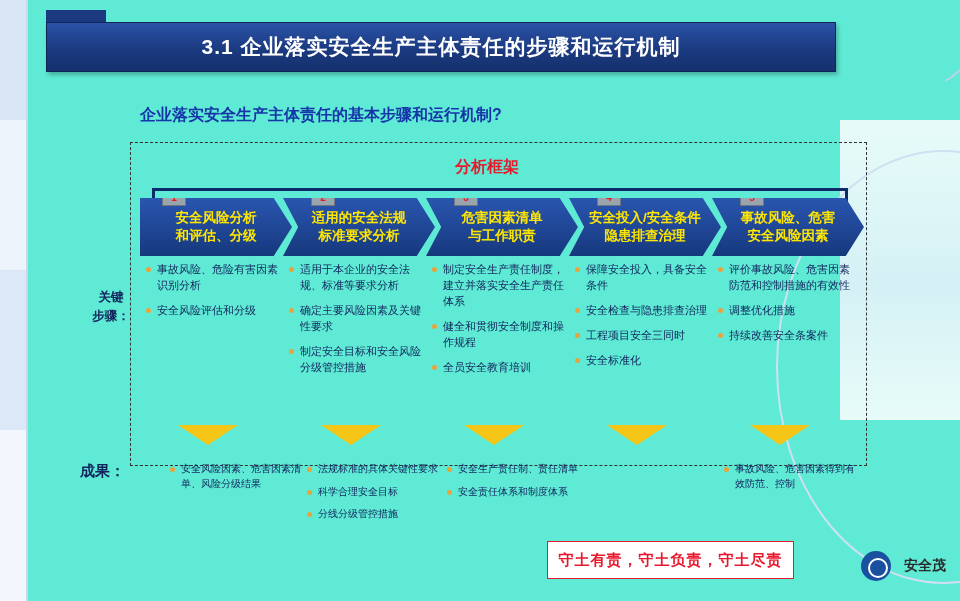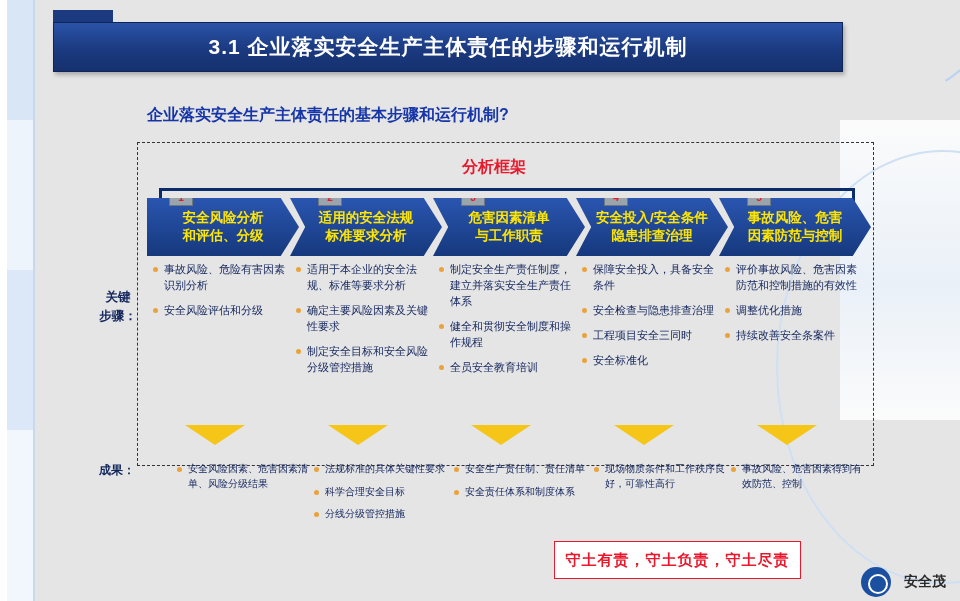--- a/index.html
+++ b/index.html
@@ -1,21 +1,21 @@
 <!DOCTYPE html>
 <html><head>
 <meta charset="utf-8">
 <style>
   html,body{margin:0;padding:0;}
   body{
     width:960px;height:601px;overflow:hidden;
     font-family:"Liberation Sans","DejaVu Sans",sans-serif;
     background:#ffffff;position:relative;
   }
-  .slide{position:absolute;inset:0;background:#e5e5e5;overflow:hidden;margin-left:7px;}
+  .slide{position:absolute;inset:0;background:#5eead4;overflow:hidden;}
 
   
   .left-stripes{position:absolute;left:0;top:0;width:26px;height:601px;}
   .left-stripes i{position:absolute;left:0;width:26px;display:block;}
   .st1{top:0;height:120px;background:#d9e6f5;}
   .st2{top:120px;height:150px;background:#eef4fb;}
   .st3{top:270px;height:160px;background:#dce8f7;}
   .st4{top:430px;height:171px;background:#f2f7fd;}
   .left-line{position:absolute;left:26px;top:0;width:2px;height:601px;background:#c8d9ee;}
 
@@ -94,21 +94,21 @@
     content:"";position:absolute;left:2px;top:5px;width:5px;height:5px;border-radius:50%;
     background:#e8a33d;
   }
 
   
   .key-label{
     position:absolute;left:88px;top:288px;width:46px;
     font-size:12.5px;color:#12245c;font-weight:bold;line-height:1.5;text-align:center;
   }
   .result-label{
-    position:absolute;left:92px;top:462px;font-size:12px;color:#12245c;font-weight:bold;
+    position:absolute;left:80px;top:462px;font-size:15px;color:#12245c;font-weight:bold;
   }
 
   
   .arrows{position:absolute;left:140px;top:425px;width:720px;height:24px;}
   .darrow{position:absolute;top:0;width:60px;height:20px;background:#f5c518;
     clip-path:polygon(0 0, 100% 0, 50% 100%);}
 
   
   .outcomes{position:absolute;left:140px;top:462px;width:740px;height:120px;}
   .ocol{position:absolute;top:0;width:140px;}
@@ -122,21 +122,21 @@
   }
 
   
   .slogan{
     position:absolute;left:547px;top:541px;width:245px;height:36px;
     border:1.5px solid #e8192c;display:flex;align-items:center;justify-content:center;
     background:#fff;color:#e8192c;font-size:15px;font-weight:bold;letter-spacing:1px;
   }
 
   
-  .wm{position:absolute;right:14px;bottom:4px;display:flex;align-items:center;gap:13px;}
+  .wm{position:absolute;right:14px;bottom:20px;display:flex;align-items:center;gap:13px;}
   .wm-logo{width:30px;height:30px;border-radius:50%;background:#1b4fa0;position:relative;}
   .wm-logo:after{content:"";position:absolute;left:7px;top:7px;width:16px;height:16px;border:2px solid #fff;border-radius:50%;}
   .wm-text{font-size:14px;color:#2a2a2a;font-weight:bold;}
 </style>
 </head>
 <body>
 
 <div class="slide">
 
   <div class="left-stripes">
@@ -189,21 +189,21 @@
       <span class="l">与工作职责</span>
     </div>
     <div class="chev" style="left:429px">
       <div class="num" style="left:28px">4</div>
       <span class="l">安全投入/安全条件</span>
       <span class="l">隐患排查治理</span>
     </div>
     <div class="chev" style="left:572px">
       <div class="num" style="left:28px">5</div>
       <span class="l">事故风险、危害</span>
-      <span class="l">因素防范与控制</span>
+      <span class="l">安全风险因素</span>
     </div>
   </div>
 
   <div class="cols">
     <div class="col" style="left:4px">
       <div class="bullet">事故风险、危险有害因素识别分析</div>
       <div class="bullet">安全风险评估和分级</div>
     </div>
     <div class="col" style="left:147px">
       <div class="bullet">适用于本企业的安全法规、标准等要求分析</div>
@@ -242,23 +242,20 @@
     </div>
     <div class="ocol" style="left:165px">
       <div class="obullet">法规标准的具体关键性要求</div>
       <div class="obullet">科学合理安全目标</div>
       <div class="obullet">分线分级管控措施</div>
     </div>
     <div class="ocol" style="left:305px">
       <div class="obullet">安全生产责任制、责任清单</div>
       <div class="obullet">安全责任体系和制度体系</div>
     </div>
-    <div class="ocol" style="left:445px">
-      <div class="obullet">现场物质条件和工作秩序良好，可靠性高行</div>
-    </div>
     <div class="ocol" style="left:582px">
       <div class="obullet">事故风险、危害因素得到有效防范、控制</div>
     </div>
   </div>
 
   <div class="slogan">守土有责，守土负责，守土尽责</div>
 
   <div class="wm">
     <div class="wm-logo"></div>
     <div class="wm-text">安全茂</div>

